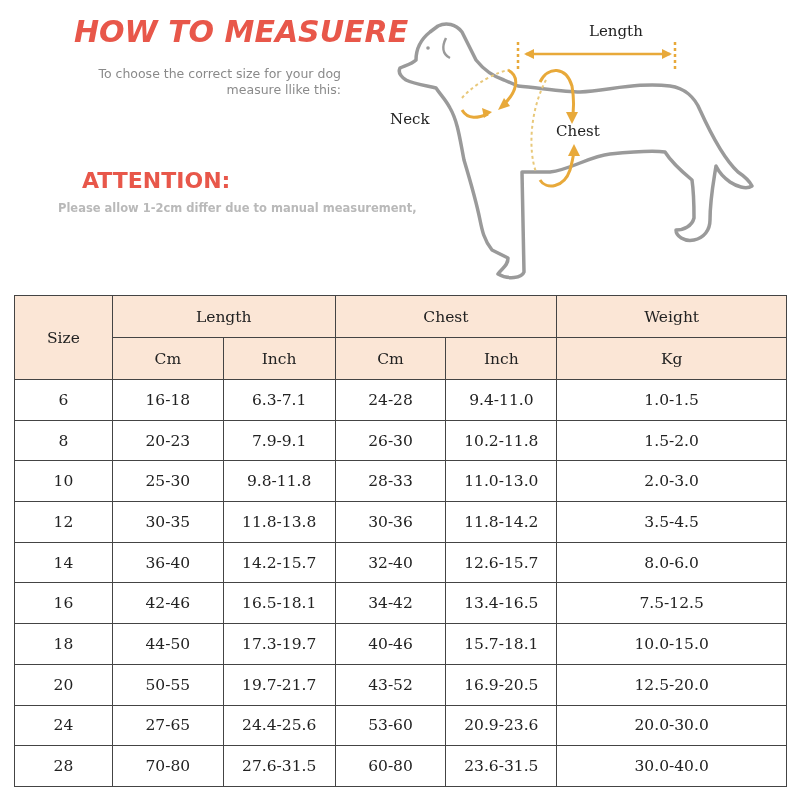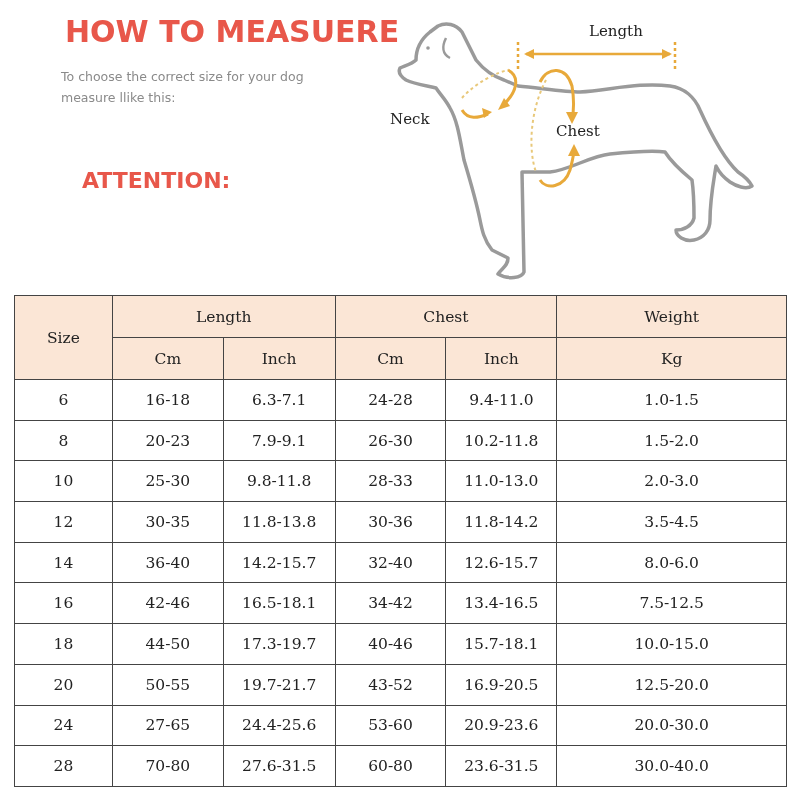--- a/index.html
+++ b/index.html
@@ -1,25 +1,25 @@
 <!DOCTYPE html>
 <html><head>
   <meta charset="utf-8">
   <style>
     html, body { margin: 0; padding: 0; background: #ffffff; }
     body { width: 800px; height: 800px; position: relative; overflow: hidden; font-family: "Liberation Sans", sans-serif; }
     .title {
-      position: absolute; left: 65px; top: 14px;
+      position: absolute; left: 74px; top: 14px;
       font-family: "DejaVu Sans", sans-serif; font-weight: bold;
-      font-size: 30px; color: #e8574a; letter-spacing: 0px; white-space: nowrap;
+      font-size: 30px; color: #e8574a; letter-spacing: 0px; white-space: nowrap; font-style: italic;
     }
     .subtitle {
       position: absolute; left: 61px; top: 66px;
       font-family: "DejaVu Sans", sans-serif;
-      font-size: 12.5px; line-height: 21px; color: #8a8a8a; width: 280px;
+      font-size: 12.5px; line-height: 16px; color: #8a8a8a; width: 280px; text-align: right;
     }
     .attention {
       position: absolute; left: 58px; top: 168px;
       font-family: "DejaVu Sans", sans-serif; font-weight: bold;
       font-size: 22px; color: #e8574a; white-space: nowrap; margin-left: 24px;
     }
     .note {
       position: absolute; left: 58px; top: 200px;
       font-family: "DejaVu Sans", sans-serif; font-weight: bold;
       font-size: 11.5px; line-height: 17px; color: #b9b9b9; width: 360px;
@@ -50,20 +50,21 @@
     col.c-w { width: 230px; }
   </style>
 </head>
 <body>
 
 <div class="title">HOW TO MEASUERE</div>
 <div class="subtitle">To choose the correct size for your dog measure llike this:</div>
 
 <div class="attention">ATTENTION:</div>
 <div class="note">
+  <div>Please allow 1-2cm differ due to manual measurement,</div>
 </div>
 
 <div class="dog">
   <svg width="400" height="285" viewBox="0 0 400 285">
 
     <path d="M58 16 C66 12 76 14 82 22 L96 50 C104 60 112 66 124 70 L138 76 C160 78 185 82 200 82 C230 80 260 72 290 76 C305 78 315 88 320 100 C330 122 345 150 358 162 C364 166 370 172 372 176 C366 180 356 176 350 172 C340 165 338 160 336 156 C333 175 330 190 330 210 C330 220 324 228 314 230 C304 232 296 226 296 220 C304 220 312 216 314 208 C314 196 314 184 312 170 C300 160 290 150 285 142 C270 140 250 142 230 144 C210 146 190 160 170 162 C160 162 150 162 142 162 L144 262 C142 268 128 270 118 264 C122 258 128 256 128 248 L112 240 C104 230 102 220 100 210 C96 190 90 170 84 150 C80 130 78 112 70 98 C66 90 60 84 56 78 C48 76 34 74 26 70 C20 66 18 62 20 58 C24 56 32 54 36 50 C36 40 40 30 50 22 Z" fill="none" stroke="#9a9a9a" stroke-width="3.5" stroke-linejoin="round"></path>
 
     <circle cx="48" cy="38" r="1.8" fill="#9a9a9a"></circle>
     <path d="M66 28 C62 36 62 44 70 48" fill="none" stroke="#9a9a9a" stroke-width="2.5"></path>
 

